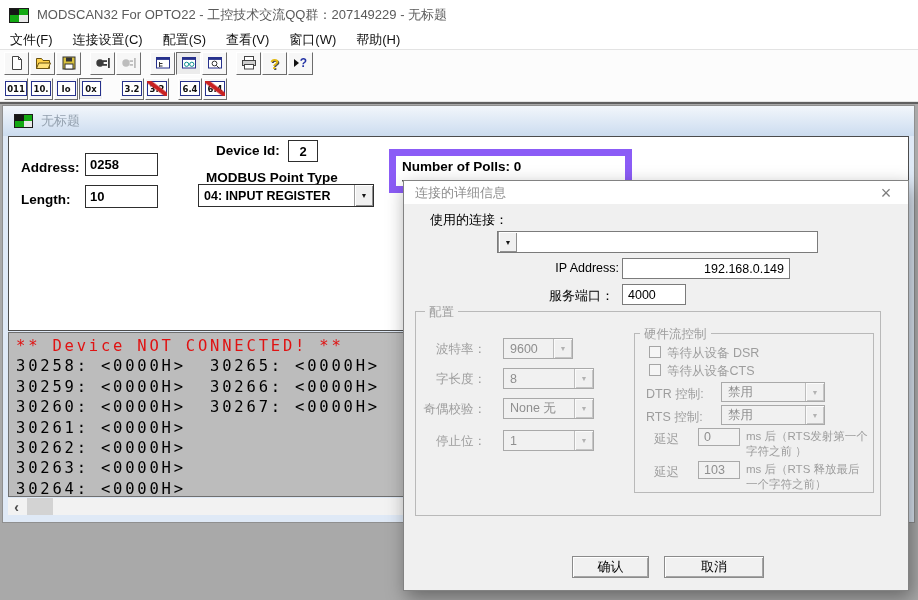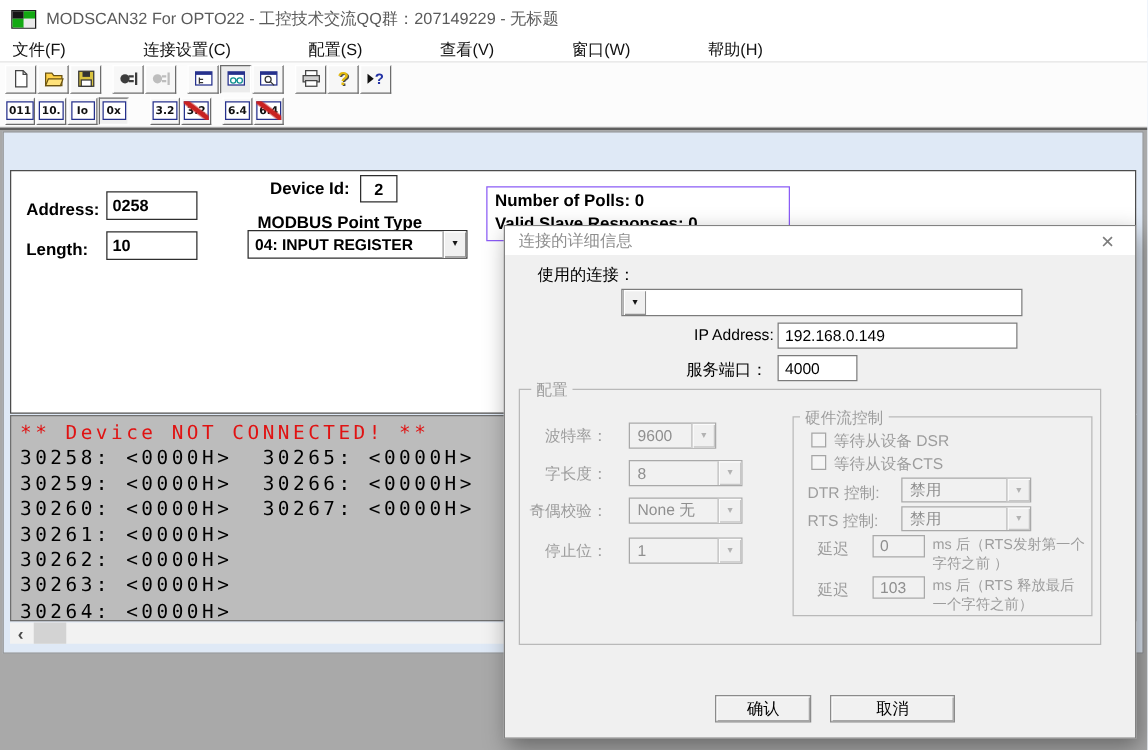--- a/index.html
+++ b/index.html
@@ -7,21 +7,21 @@
        font-family:"Liberation Sans","DejaVu Sans",sans-serif;background:#fff;}
   .abs{position:absolute;}
 
   
   .titlebar{left:0;top:0;width:917px;height:30px;background:#fff;display:flex;align-items:center;padding-left:9px;box-sizing:border-box;}
   .app-icon{width:18px;height:13px;display:grid;grid-template-columns:1fr 1fr;grid-template-rows:1fr 1fr;border:1px solid #1c1c1c;margin-right:8px;flex:none;}
   .app-icon i{display:block;}
   .app-icon .q1{background:#161616;} .app-icon .q2{background:#13a913;}
   .app-icon .q3{background:#13a913;} .app-icon .q4{background:#e9e9e9;}
   .win-title{font-size:13px;color:#5a5a5a;white-space:nowrap;}
-  .menubar{left:0;top:30px;width:918px;height:19px;background:#fff;display:flex;align-items:flex-end;font-size:13px;color:#111;gap:42px;}
+  .menubar{left:0;top:30px;width:918px;height:19px;background:#fff;display:flex;align-items:flex-end;font-size:13px;color:#111;}
   .menu-item{padding:0 10px;line-height:19px;}
 
   .toolbar{left:0;width:918px;background:#fcfcfc;display:flex;align-items:center;box-sizing:border-box;}
   .tb1{top:49px;height:27px;border-top:1px solid #e3e3e3;padding-left:4px;}
   .tb2{top:76px;height:26px;padding-left:4px;border-bottom:1px solid #e3e3e3;}
   .tb-btn{width:25px;height:23px;background:#f7f7f7;border:1px solid;border-color:#ffffff #6d6d6d #6d6d6d #ffffff;
           box-sizing:border-box;display:flex;align-items:center;justify-content:center;margin-right:1px;flex:none;}
   .tb-btn.pressed{border-color:#6d6d6d #ffffff #ffffff #6d6d6d;background:#ececec;}
   .tb-gap{width:8px;flex:none;}
   .q-icon{font-weight:bold;font-size:15px;color:#e2b90e;text-shadow:1px 1px 0 #4a4a4a;line-height:1;}
@@ -49,21 +49,21 @@
   .form-area{position:absolute;left:5px;top:30px;width:901px;height:195px;background:#fff;border:1px solid #4c4c4c;box-sizing:border-box;}
   .flabel{position:absolute;font-weight:bold;font-size:13.5px;color:#000;white-space:nowrap;}
   .fin{position:absolute;border:1px solid #2e2e2e;background:#fff;font-weight:bold;font-size:13px;
        font-family:inherit;padding:0 4px;box-sizing:border-box;outline:none;color:#000;}
   .combo-pt{position:absolute;left:189px;top:47px;width:176px;height:23px;border:1px solid #2e2e2e;background:#fff;
        display:flex;align-items:center;box-sizing:border-box;}
   .combo-pt .val{flex:1;font-weight:bold;font-size:12.5px;padding-left:5px;white-space:nowrap;}
   .combo-arrow-btn{width:18px;align-self:stretch;background:#f0f0f0;border-left:1px solid #9a9a9a;
        box-shadow:inset 1px 1px 0 #fff,inset -1px -1px 0 #8f8f8f;display:flex;align-items:center;justify-content:center;
        font-size:7px;color:#161616;flex:none;}
-  .polls-box{position:absolute;left:380px;top:12px;width:243px;height:44px;border:1px solid #8b5cf6;background:#fff;
+  .polls-box{position:absolute;left:380px;top:12px;width:243px;height:44px;border:7px solid #8b5cf6;background:#fff;
        padding:2px 6px;box-sizing:border-box;font-weight:bold;font-size:13.5px;line-height:18px;white-space:nowrap;overflow:hidden;}
 
   .data-area{position:absolute;left:5px;top:226px;width:901px;height:165px;background:#bcbcbc;border:1px solid #6f6f6f;
        box-sizing:border-box;font-family:"DejaVu Sans Mono","Liberation Mono",monospace;font-size:15.5px;
        letter-spacing:2.8px;line-height:20.4px;padding:3px 0 0 7px;overflow:hidden;color:#000;}
   .reg-line,.status-line{white-space:pre;}
   .status-line{color:#e01212;}
 
   .hscroll{position:absolute;left:5px;top:392px;width:901px;height:17px;background:#f2f2f2;}
   .sb-btn{position:absolute;top:0;width:17px;height:17px;display:flex;align-items:center;justify-content:center;
@@ -225,20 +225,29 @@
     </span>
   <span class="fmt-btn slashed">
       <span class="fmt-inner">6.4</span>
     </span>
 </div>
 
 <div class="abs sep-dark"></div>
 <div class="abs mdi"></div>
 
 <div class="abs child">
+  <div class="child-titlebar">
+    <span class="app-icon doc-icon">
+        <i class="q1"></i>
+        <i class="q2"></i>
+        <i class="q3"></i>
+        <i class="q4"></i>
+      </span>
+    <span>无标题</span>
+  </div>
 
   <div class="form-area">
     <span class="flabel" style="left:207px;top:6px;">Device Id:</span>
     <input class="fin" style="left: 279px; top: 3px; width: 30px; height: 22px; text-align: center;" value="2">
     <span class="flabel" style="left:12px;top:23px;">Address:</span>
     <input class="fin" style="left: 76px; top: 16px; width: 73px; height: 23px;" value="0258">
     <span class="flabel" style="left:197px;top:33px;">MODBUS Point Type</span>
     <span class="flabel" style="left:12px;top:55px;">Length:</span>
     <input class="fin" style="left: 76px; top: 48px; width: 73px; height: 23px;" value="10">
     <span class="combo-pt">
@@ -274,21 +283,21 @@
     <span>连接的详细信息</span>
     <span class="dlg-close">×</span>
   </div>
 
   <span class="dlabel" style="left:26px;top:30px;">使用的连接：</span>
   <span class="combo" style="left:93px;top:50px;width:321px;height:22px;">
     <span class="combo-arrow-btn">▼</span>
   </span>
 
   <span class="dlabel dlabel-r" style="left:120px;top:80px;width:95px;font-size:12.5px;">IP Address:</span>
-  <input class="din" style="left: 218px; top: 77px; width: 192px; height: 21px;" value="192.168.0.149">
+  <input class="din" style="left: 218px; top: 77px; width: 168px; height: 21px; text-align: right;" value="192.168.0.149">
 
   <span class="dlabel dlabel-r" style="left:110px;top:106px;width:100px;">服务端口：</span>
   <input class="din" style="left: 218px; top: 103px; width: 64px; height: 21px;" value="4000">
 
   <div class="group" style="left:11px;top:130px;width:466px;height:205px;">
     <span class="group-label">配置</span>
 
     <span class="dlabel dlabel-r dis" style="left:4px;top:29px;width:66px;font-size:12.5px;">波特率：</span>
     <span class="combo disabled" style="left:87px;top:26px;width:70px;height:21px;">
       <span class="val">9600</span>

